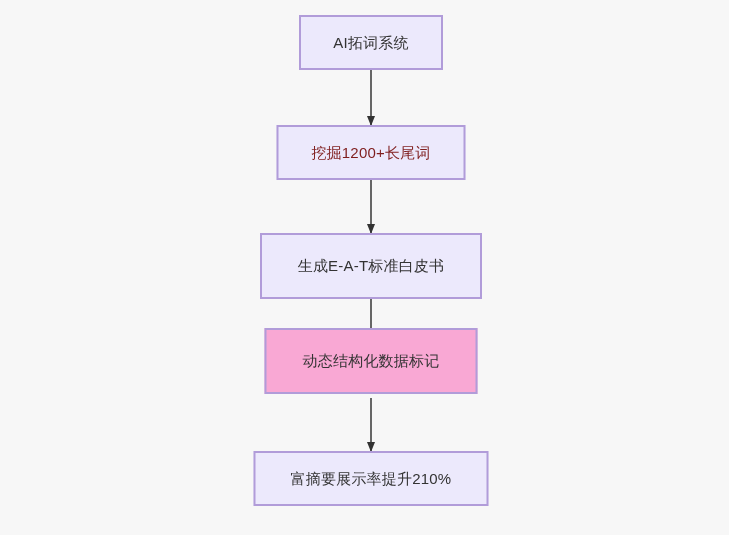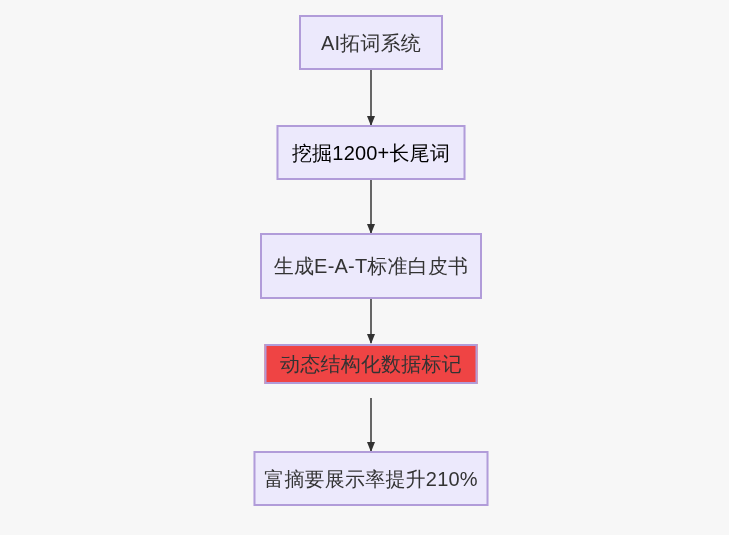--- a/index.html
+++ b/index.html
@@ -33,21 +33,21 @@
     background: #ece9fc;
     border: 2px solid #b19cd9;
     border-radius: 0;
     display: flex;
     align-items: center;
     justify-content: center;
     transform: translateX(-50%);
   }
   .node-label {
     color: #333333;
-    font-size: 20px;
+    font-size: 15px;
     line-height: 1.2;
     letter-spacing: 0.2px;
     white-space: nowrap;
     text-align: center;
   }
 </style>
 </head>
 <body>
 
 <div id="flow-canvas">
@@ -64,26 +64,26 @@
         <line x1="371" y1="288" x2="371" y2="343" stroke="#666666" stroke-width="2" marker-end="url(#arrowhead)"></line>
         <line x1="371" y1="398" x2="371" y2="451" stroke="#666666" stroke-width="2" marker-end="url(#arrowhead)"></line>
       </g>
   </svg>
 
   <div id="nodes-group">
       <div class="node" style="left: 371px; top: 15px; width: 144px; height: 55px; background: rgb(236, 233, 252); border-color: rgb(177, 156, 217);">
         <span class="node-label" style="color: rgb(51, 51, 51);">AI拓词系统</span>
       </div>
       <div class="node" style="left: 371px; top: 125px; width: 189px; height: 55px; background: rgb(236, 233, 252); border-color: rgb(177, 156, 217);">
-        <span class="node-label" style="color: #000000;">挖掘1200+长尾词</span>
+        <span class="node-label" style="color: #7f1d1d;">挖掘1200+长尾词</span>
       </div>
       <div class="node" style="left: 371px; top: 233px; width: 222px; height: 66px; background: rgb(236, 233, 252); border-color: rgb(177, 156, 217);">
         <span class="node-label" style="color: rgb(51, 51, 51);">生成E-A-T标准白皮书</span>
       </div>
-      <div class="node" style="left: 371px; top: 344px; width: 213px; height: 40px; background: #ef4444; border-color: rgb(177, 156, 217);">
+      <div class="node" style="left: 371px; top: 328px; width: 213px; height: 66px; background: #f9a8d4; border-color: rgb(177, 156, 217);">
         <span class="node-label" style="color: rgb(51, 51, 51);">动态结构化数据标记</span>
       </div>
       <div class="node" style="left: 371px; top: 451px; width: 235px; height: 55px; background: rgb(236, 233, 252); border-color: rgb(177, 156, 217);">
         <span class="node-label" style="color: rgb(51, 51, 51);">富摘要展示率提升210%</span>
       </div>
     </div>
 
 </div>
 
 </body></html>

